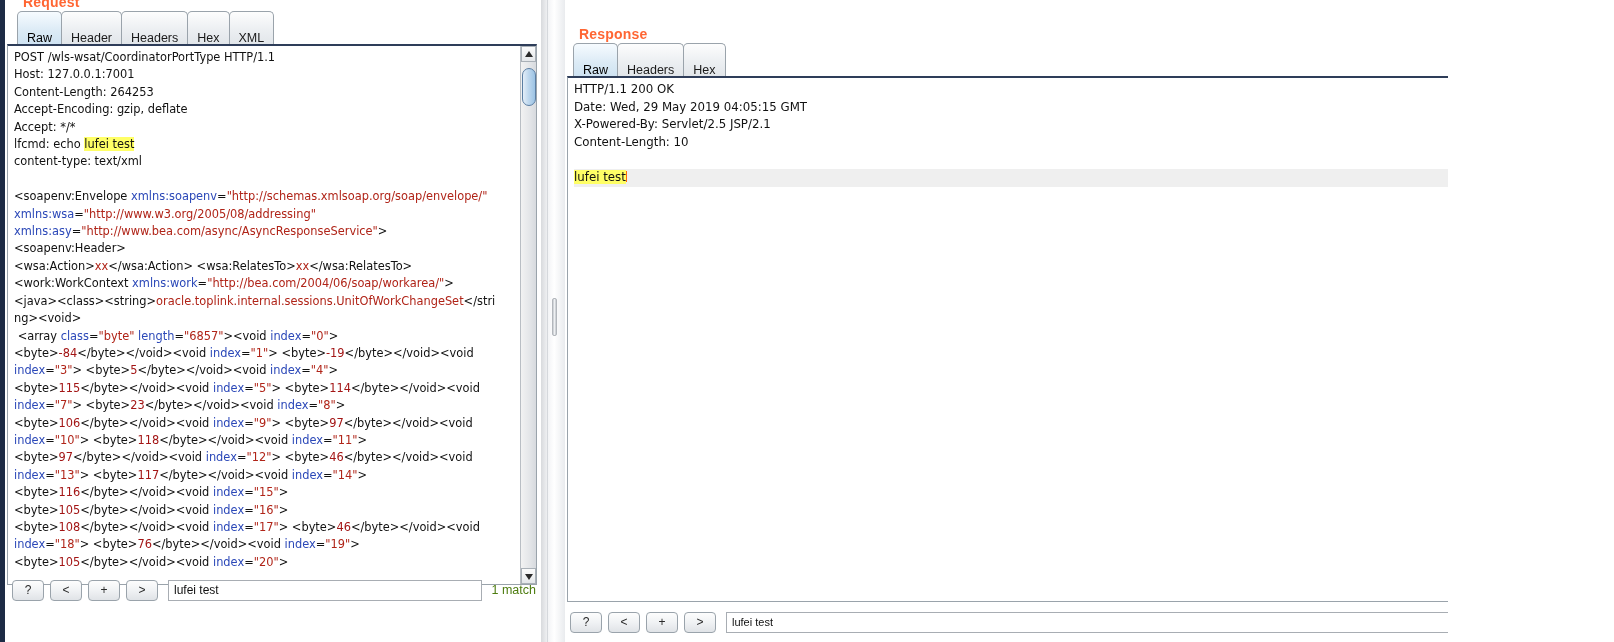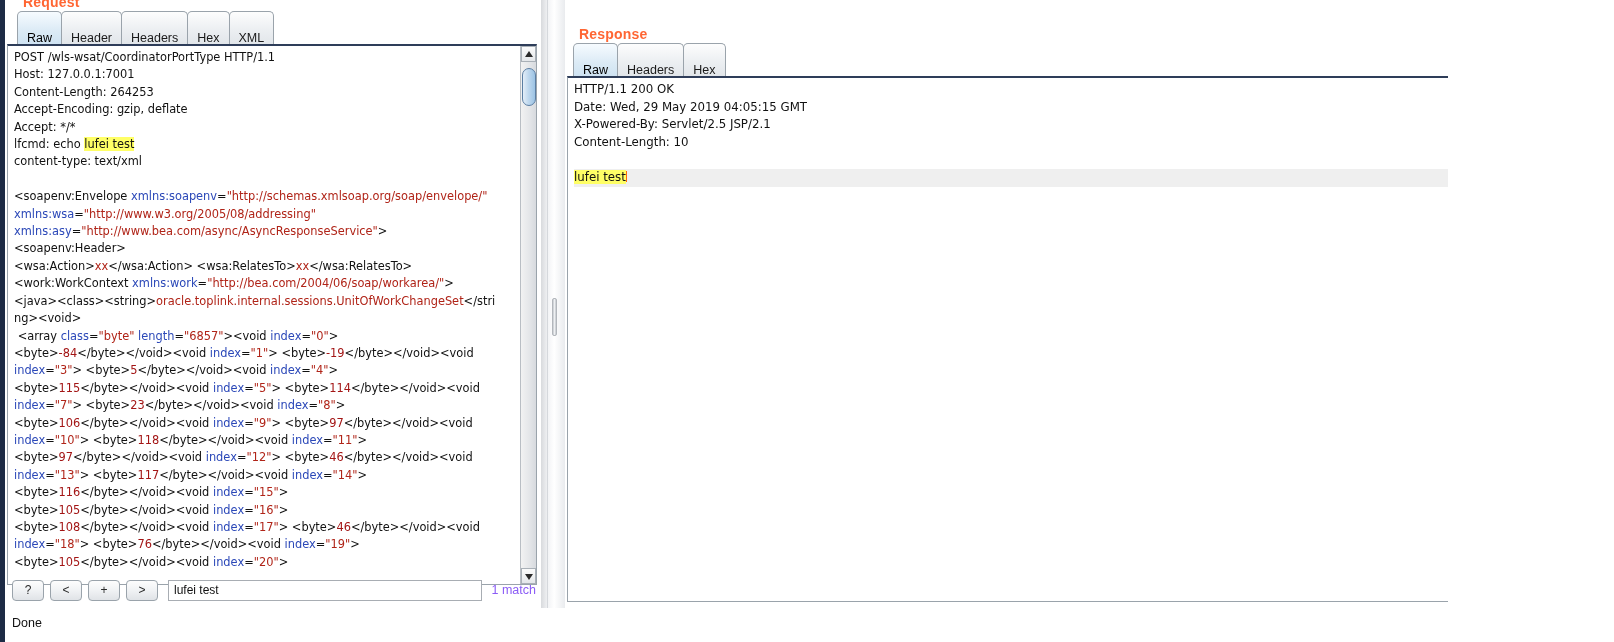--- a/index.html
+++ b/index.html
@@ -230,21 +230,21 @@
     border: 1px solid #a8adb3;
     border-radius: 0;
     box-sizing: border-box;
     outline: none;
   }
   .panel-right .sinput { font-size: 11px; }
   .match-count {
     margin-left: 10px;
     margin-right: 4px;
     font-size: 12.5px;
-    color: #8b5cf6;
+    color: #4d7c0f;
     white-space: nowrap;
   }
   .panel-right .match-count { font-size: 11.5px; }
 
   
   .statusbar {
     position: absolute;
     left: 0; bottom: 0;
     width: 1614px; height: 34px;
     background: #ffffff;
@@ -336,18 +336,14 @@
     <div class="searchbar">
       <div class="sbtn">?</div>
       <div class="sbtn">&lt;</div>
       <div class="sbtn">+</div>
       <div class="sbtn">&gt;</div>
       <input class="sinput" type="text" value="lufei test" style="">
       <div class="match-count">1 match</div>
     </div>
   </div>
 
-  <div class="statusbar">
-    <div class="status-left">Done</div>
-    <div class="status-right">121 bytes | 681 millis</div>
-  </div>
 
 </div>
 
 </body></html>

